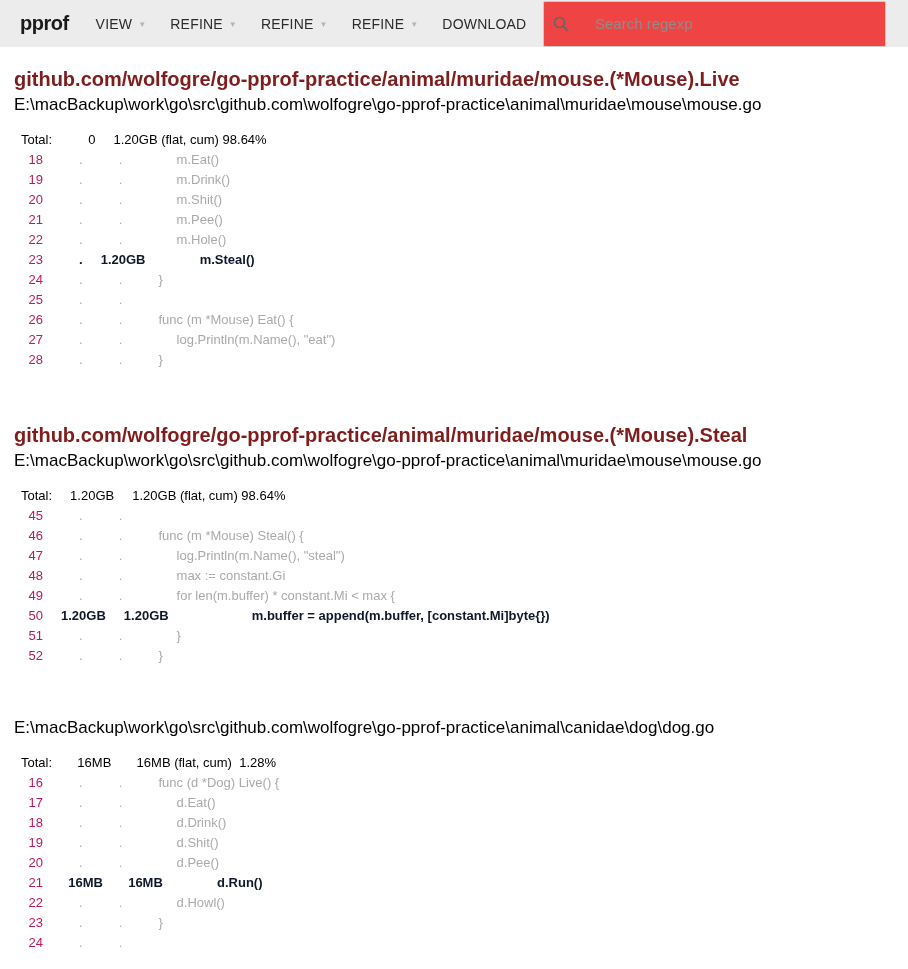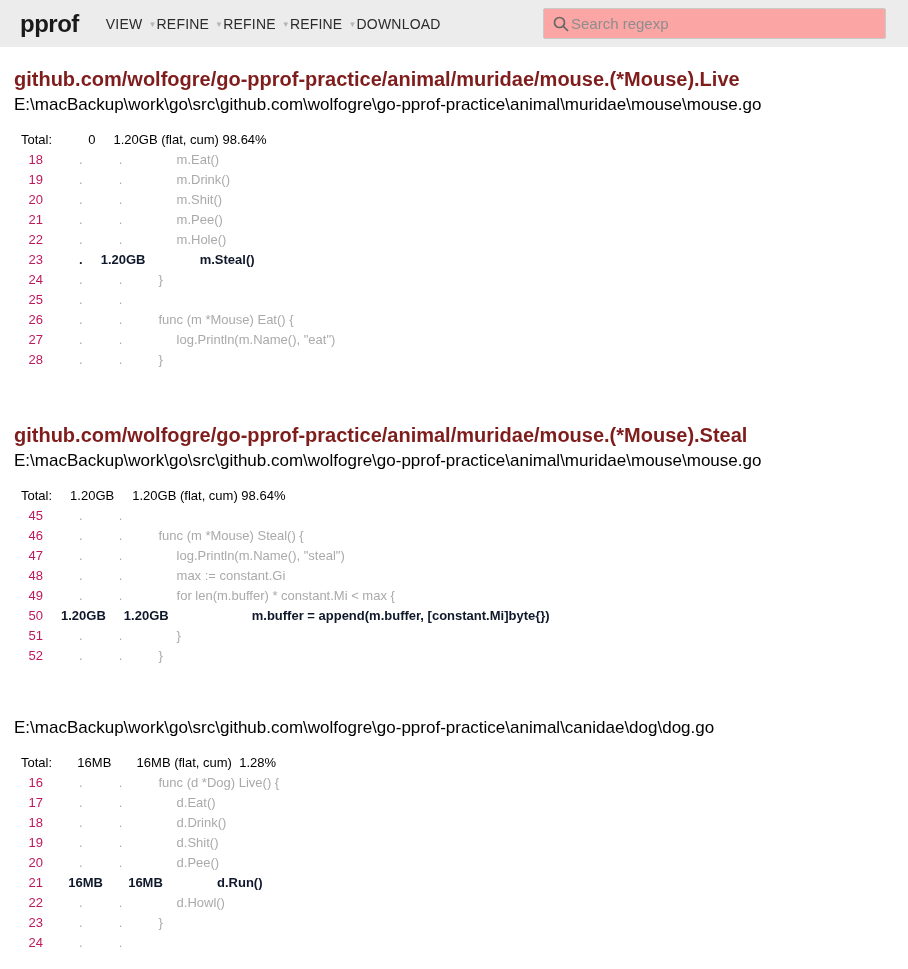--- a/index.html
+++ b/index.html
@@ -10,35 +10,35 @@
     font-family: "Liberation Sans", sans-serif;
   }
 
   
   header.toolbar {
     height: 47px; background: #ececec;
     display: flex; align-items: center;
     padding-left: 20px;
   }
   .logo {
-    font-size: 24px; font-weight: bold; color: #1a1a1a;
+    font-size: 20px; font-weight: bold; color: #1a1a1a;
     letter-spacing: -0.5px; margin-right: 27px;
   }
-  nav.menu { display: flex; align-items: center; }
+  nav.menu { display: flex; align-items: center; gap: 24px; }
   .menu-item {
     display: flex; align-items: center; gap: 6px;
     font-size: 14px; color: #2b2b2b; letter-spacing: 0.2px;
     cursor: pointer; user-select: none;
   }
   .caret { font-size: 8px; color: #b5b5b5; line-height: 1; padding-top: 2px; }
   .search-box {
     margin-left: auto; margin-right: 22px;
-    width: 343px; height: 31px;
-    background: #fca5a5; border: 1px solid #c9c9c9; border-radius: 2px;
-    display: flex; align-items: center; gap: 0; padding: 0 9px;
+    width: 343px; height: 46px;
+    background: #ef4444; border: 1px solid #c9c9c9; border-radius: 2px;
+    display: flex; align-items: center; gap: 24px; padding: 0 9px;
   }
   .search-box svg { flex: 0 0 auto; }
   .search-box input {
     border: none; outline: none; background: transparent;
     font-family: "Liberation Sans", sans-serif;
     font-size: 15px; color: #333; width: 100%;
   }
   .search-box input::placeholder { color: #8d8d8d; }
 
   

